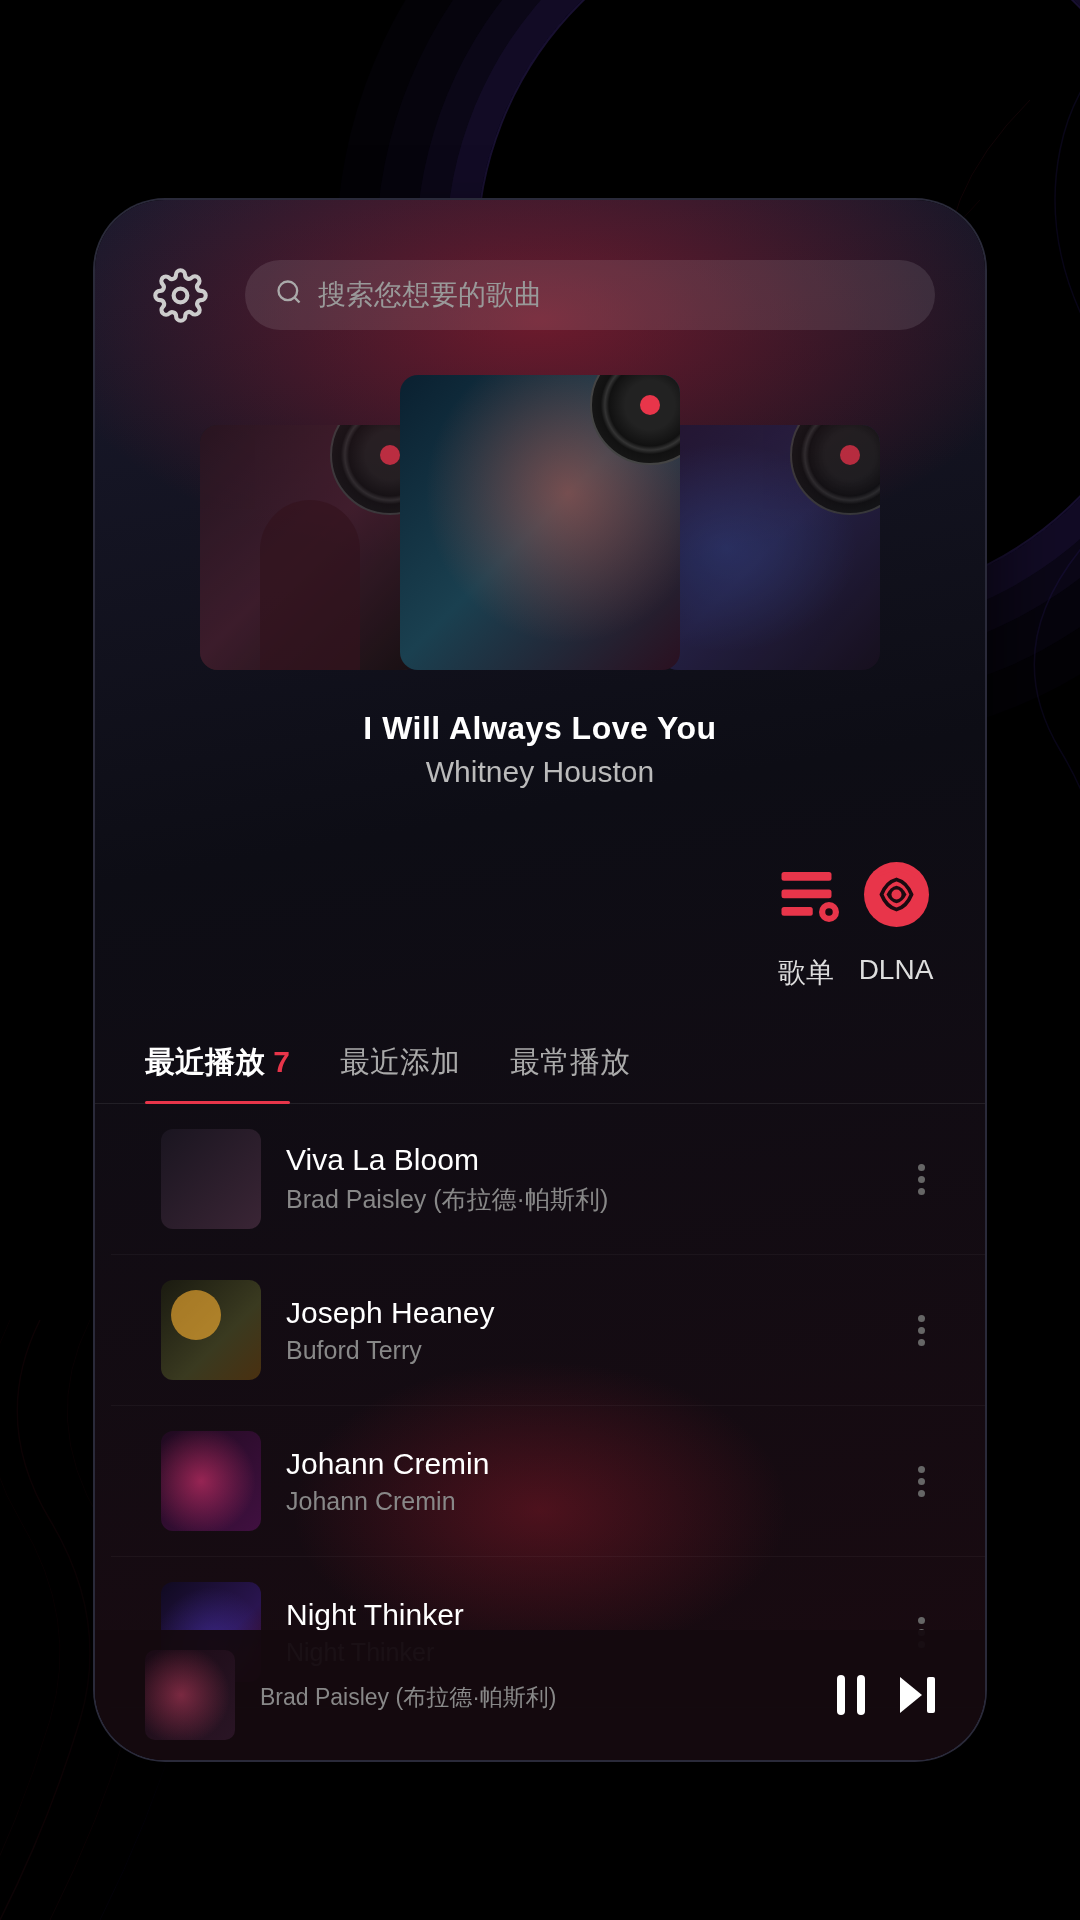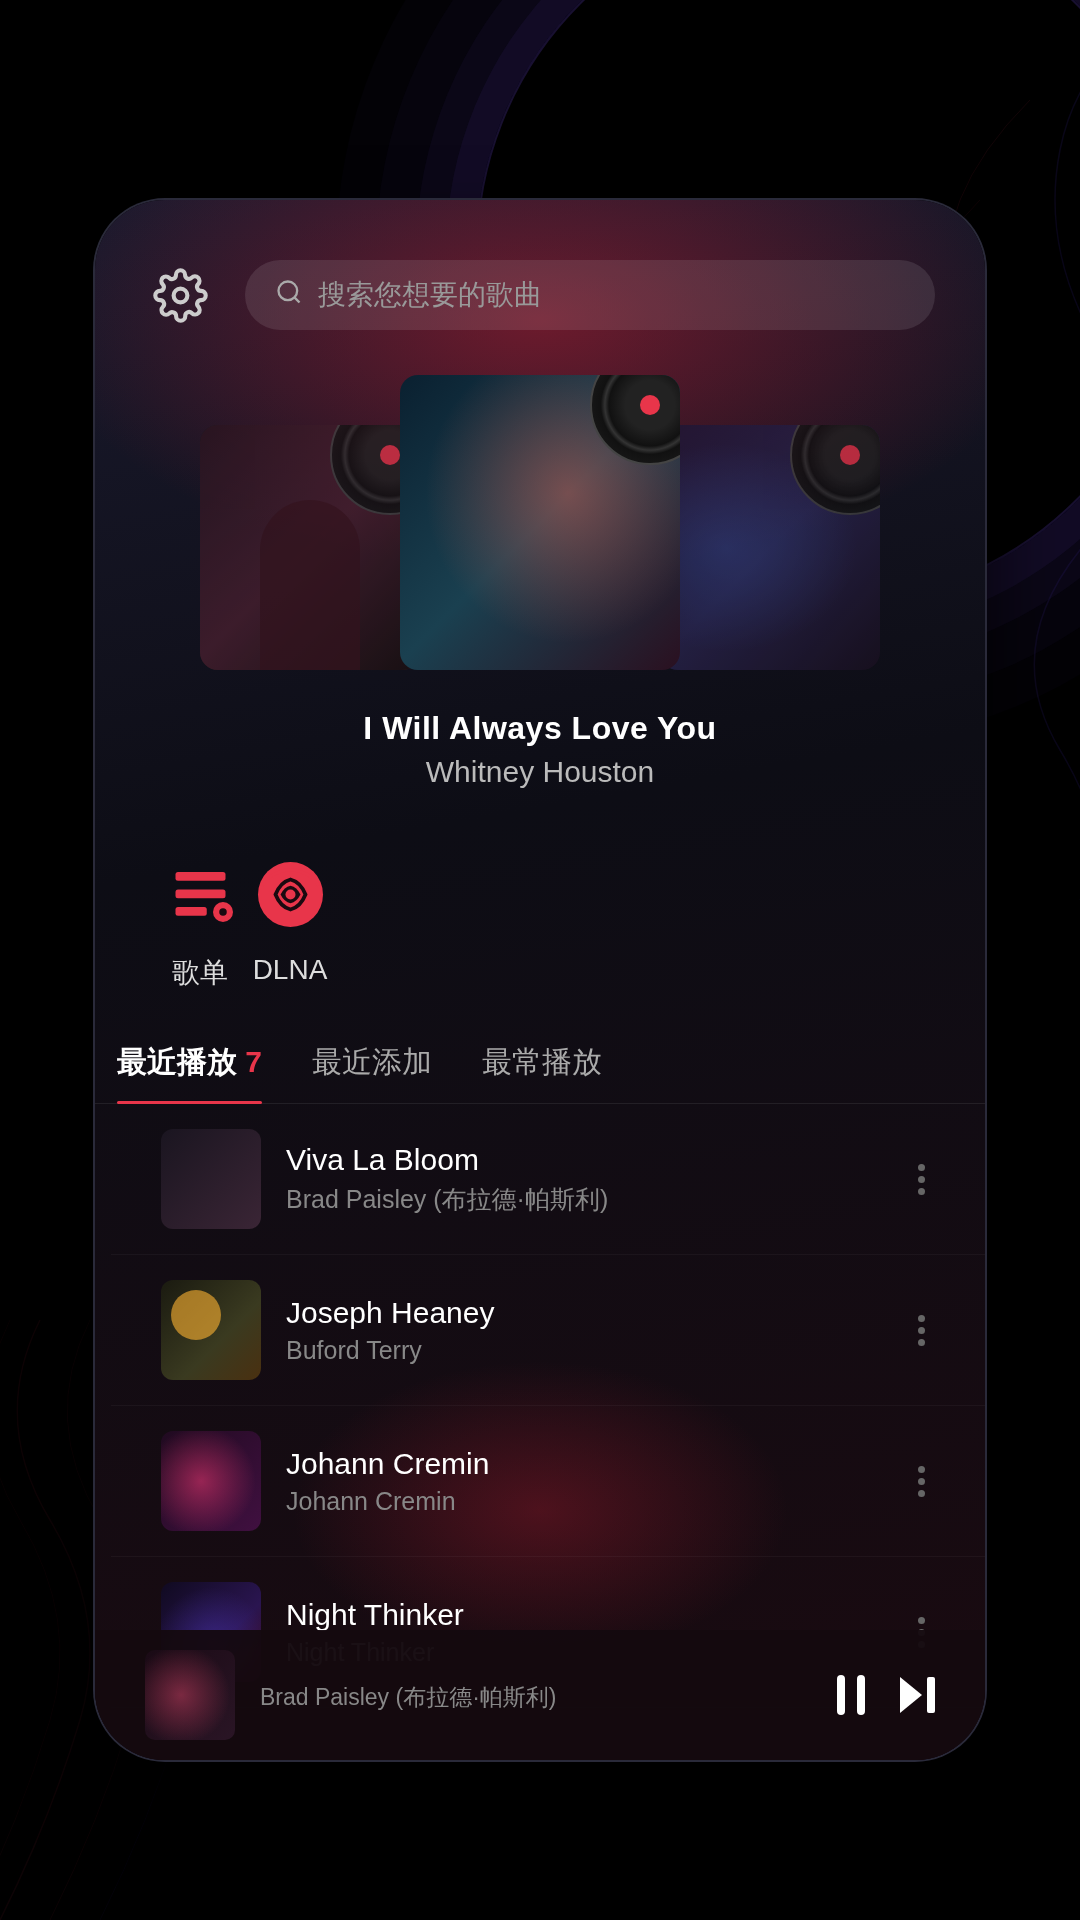--- a/index.html
+++ b/index.html
@@ -256,22 +256,22 @@
     }
     .song-artist {
       color: #bbb;
       font-size: 30px;
       margin-top: 8px;
     }
 
     
     .nav-icons {
       display: flex;
-      justify-content: flex-start;
-      padding: 50px 60px 20px;
+      justify-content: flex-end;
+      padding: 50px 44px 20px;
     }
     .nav-item {
       display: flex;
       flex-direction: column;
       align-items: center;
       gap: 15px;
     }
     .nav-icon-circle {
       width: 90px;
       height: 90px;
@@ -284,21 +284,21 @@
       height: 75px;
     }
     .nav-label {
       color: #ddd;
       font-size: 28px;
     }
 
     
     .tabs {
       display: flex;
-      padding: 30px 22px 0;
+      padding: 30px 50px 0;
       gap: 50px;
       border-bottom: 1px solid rgba(255,255,255,0.08);
     }
     .tab {
       padding-bottom: 20px;
       font-size: 30px;
       color: #aaa;
       position: relative;
       cursor: pointer;
     }

